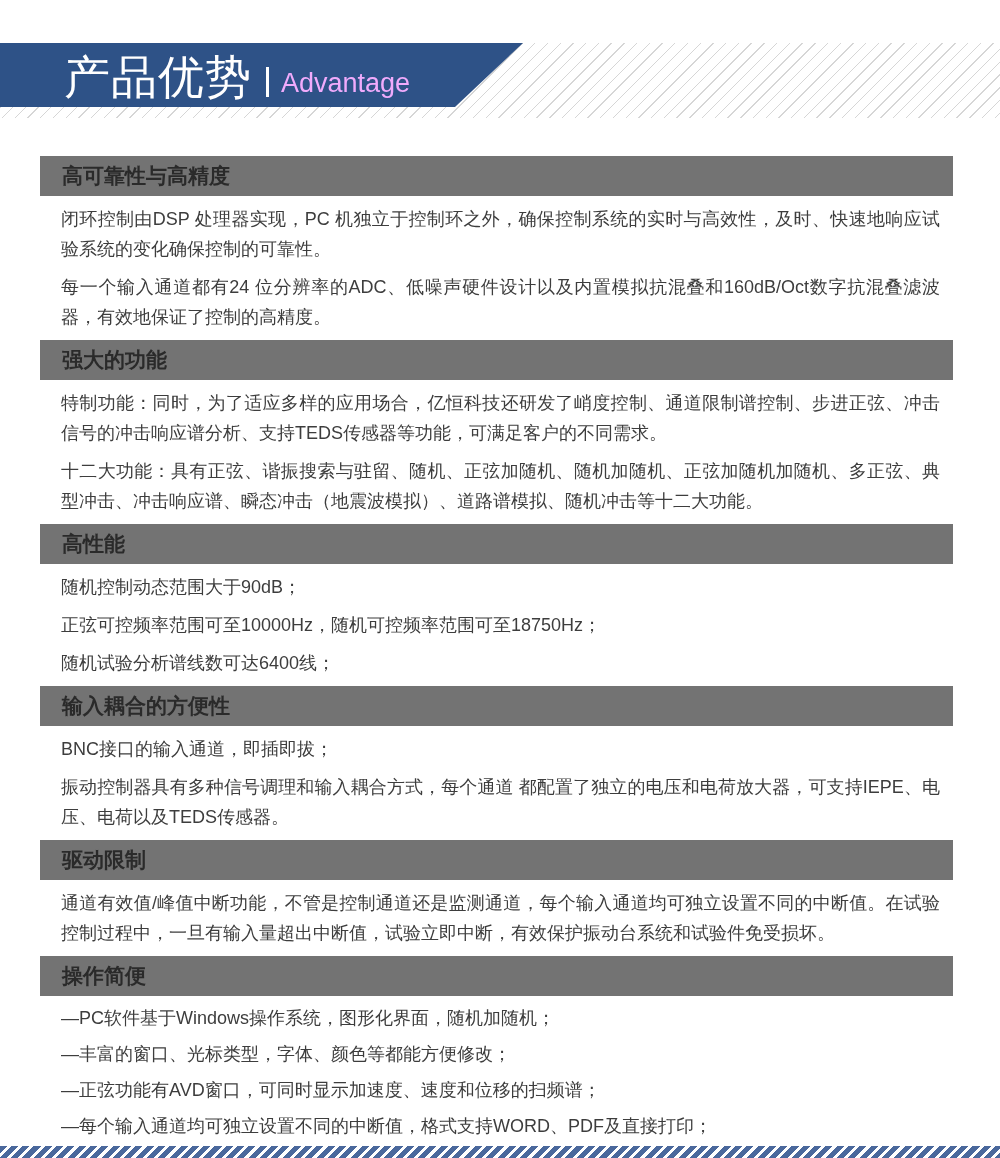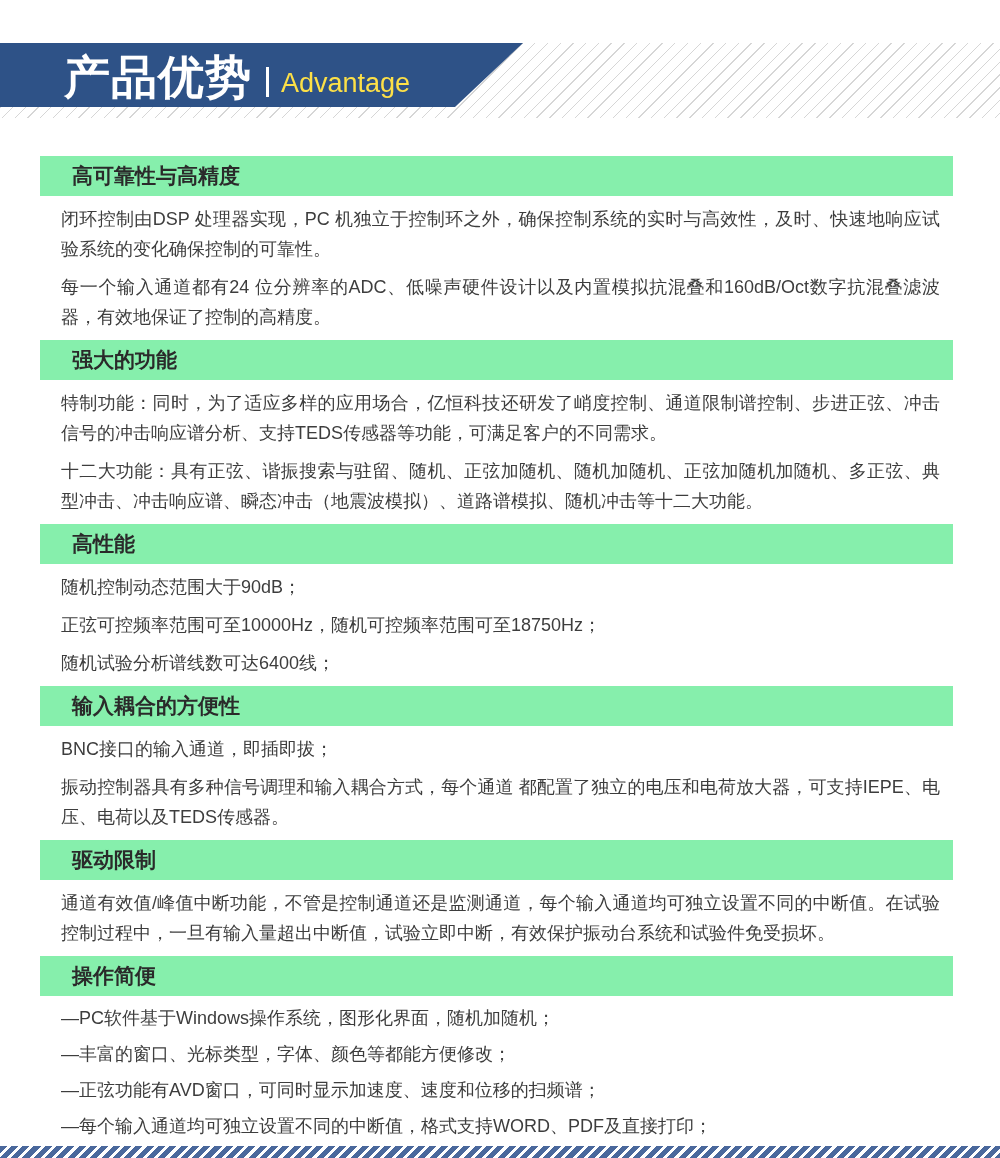--- a/index.html
+++ b/index.html
@@ -12,39 +12,39 @@
     position:absolute;top:43px;left:0;width:1000px;height:75px;
     background:repeating-linear-gradient(135deg,#d6d6d6 0,#d6d6d6 1px,transparent 1px,transparent 9px);
   }
   .banner{
     position:absolute;top:43px;left:0;width:523px;height:64px;
     background:#2e5287;
     clip-path:polygon(0 0,100% 0,calc(100% - 68px) 100%,0 100%);
     display:flex;align-items:flex-end;
   }
   .banner .t-cn{
-    color:#ffffff;font-size:46px;font-weight:bold;line-height:1;
+    color:#ffffff;font-size:46px;font-weight:normal;line-height:1;
     margin-left:64px;margin-bottom:7px;letter-spacing:1px;white-space:nowrap;
   }
   .banner .divider{
     display:inline-block;width:3px;height:30px;background:#ffffff;
     margin:0 12px 10px 14px;
   }
   .banner .t-en{
-    color:#fde047;font-size:27px;font-weight:400;line-height:1;
+    color:#f0abfc;font-size:27px;font-weight:400;line-height:1;
     margin-bottom:10px;white-space:nowrap;
   }
 
   
   .main{position:absolute;top:156px;left:40px;width:913px;}
   .sec{margin:0 0 2px 0;}
   .sec-title{
     margin:0 0 7px 0;height:40px;line-height:40px;
-    background:#86efac;color:#2a2a2a;
-    font-size:21px;font-weight:bold;padding-left:32px;
+    background:#737373;color:#2a2a2a;
+    font-size:21px;font-weight:bold;padding-left:22px;
   }
   .sec-body{padding-left:13px;width:895px;}
   .sec-p{
     margin:8px;color:#3d3d3d;font-size:18px;line-height:30px;
     text-align:justify;text-justify:inter-ideograph;
   }
   .sec.compact .sec-p{line-height:28px;}
 
   
   .footer-stripe{

